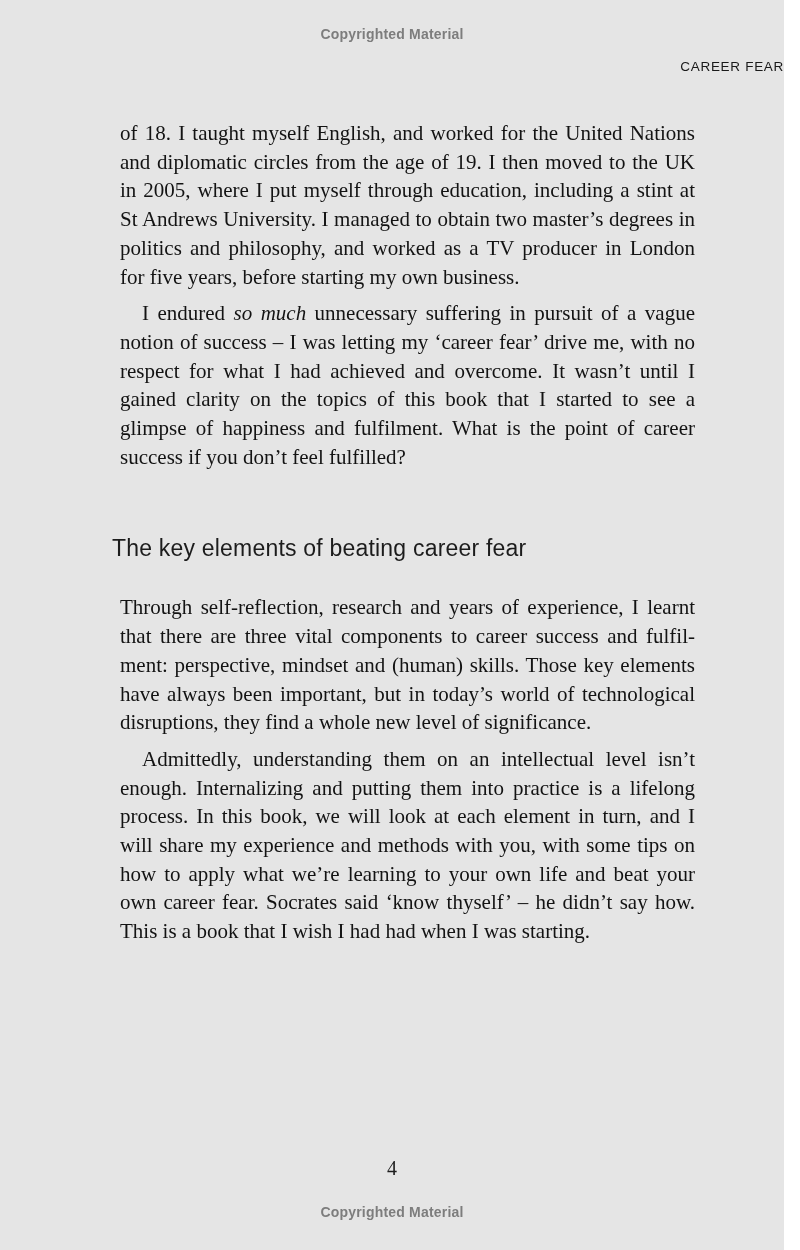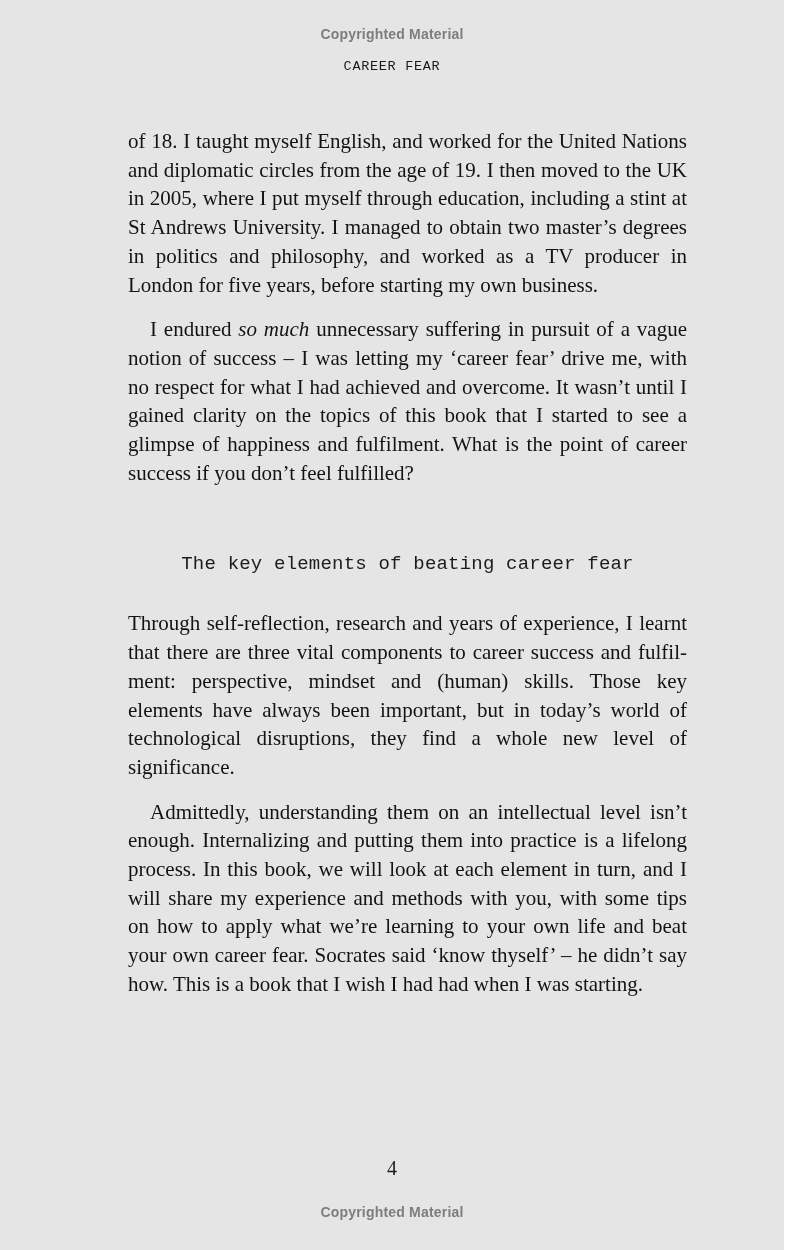--- a/index.html
+++ b/index.html
@@ -26,54 +26,54 @@
     color: #7d7d7d;
     letter-spacing: 0.2px;
   }
   .copyright-notice.top { top: 26px; }
   .copyright-notice.bottom { top: 1204px; }
   .running-header {
     position: absolute;
     top: 59px;
     left: 0;
     width: 100%;
-    text-align: center;
-    font-family: Liberation Mono, monospace;
+    text-align: right;
+    font-family: Liberation Sans, sans-serif;
     font-size: 13.5px;
     font-weight: 400;
     letter-spacing: 0.7px;
     color: #1a1a1a;
   }
   .page-body {
     position: absolute;
     top: 111px;
     left: 112px;
     width: 591px;
     font-size: 21px;
     line-height: 28.7px;
     color: #131313;
     text-align: justify;
   }
   .body-paragraph {
-    margin: 16px;
+    margin: 8px;
     padding: 0;
   }
   .body-paragraph.indent {
     text-indent: 22px;
   }
   .body-paragraph em {
     font-style: italic;
   }
   .section-heading {
-    font-family: Liberation Mono, monospace;
-    font-size: 19px;
+    font-family: Liberation Sans, sans-serif;
+    font-size: 23px;
     font-weight: 400;
     letter-spacing: 0.2px;
     color: #1c1c1c;
-    text-align: center;
+    text-align: left;
     margin: 62px 0 30px 0;
     line-height: 30px;
   }
   .page-number {
     position: absolute;
     top: 1157px;
     left: 0;
     width: 100%;
     text-align: center;
     font-family: "Liberation Serif", serif;

